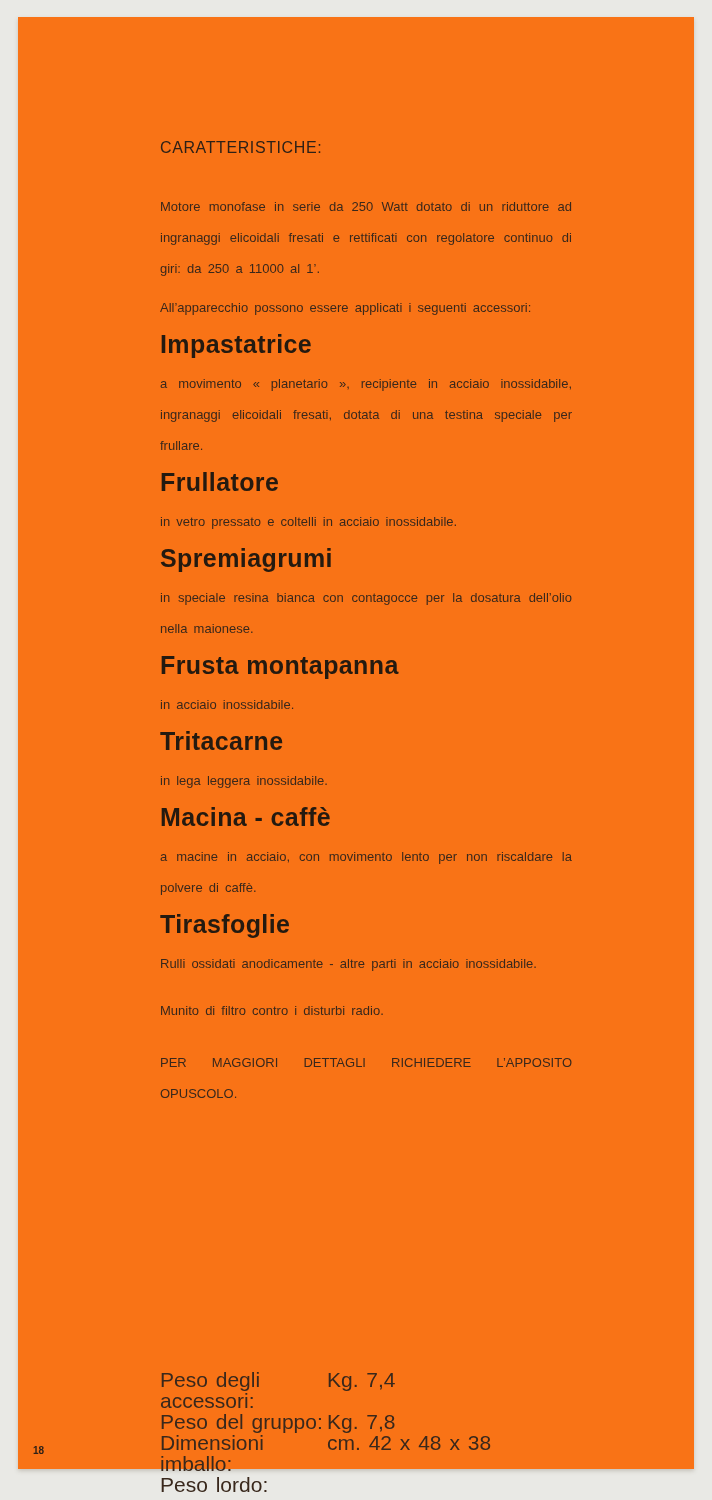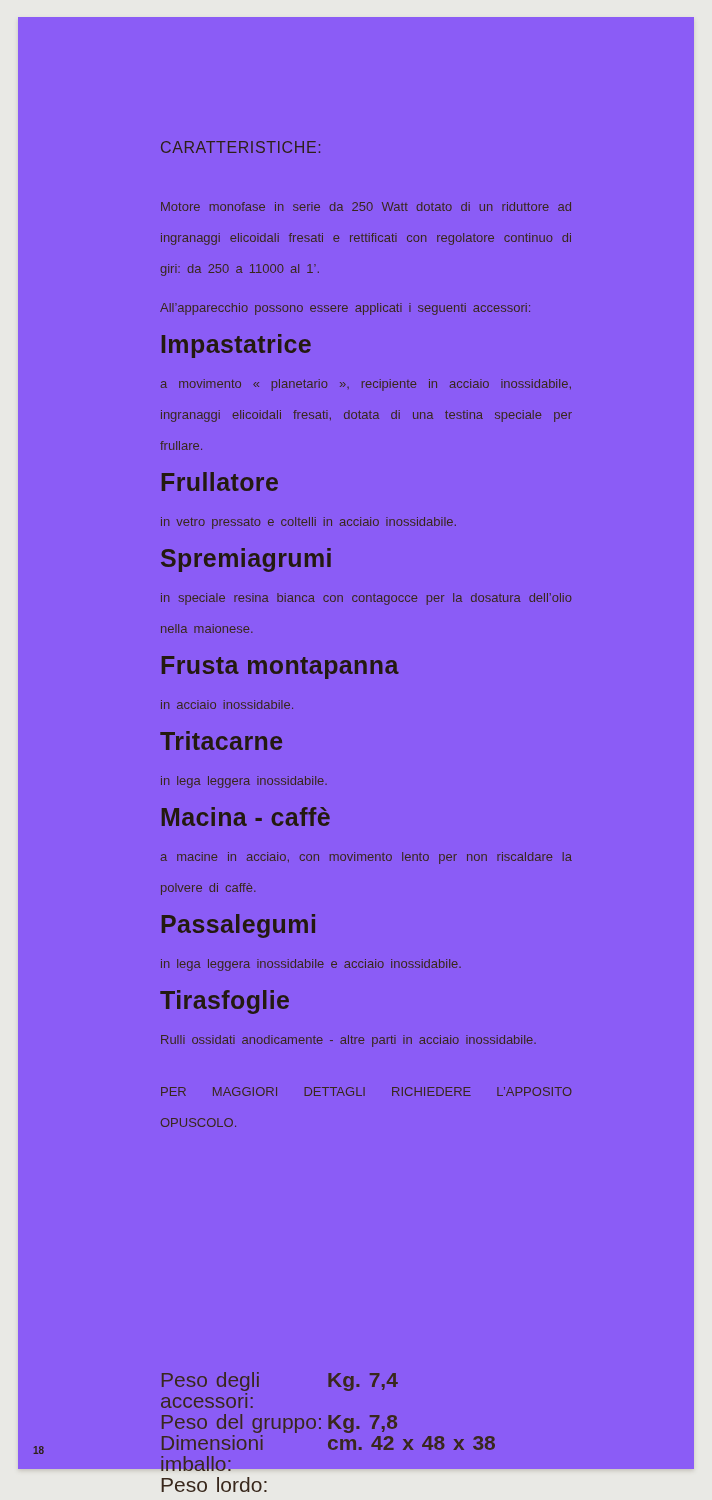--- a/index.html
+++ b/index.html
@@ -13,21 +13,21 @@
     font-family: "Liberation Sans", sans-serif;
     overflow: hidden;
     position: relative;
   }
   .page {
     position: absolute;
     left: 18px;
     top: 17px;
     width: 676px;
     height: 1452px;
-    background: #8b5cf6;
+    background: #f97316;
     box-shadow: 0 2px 4px rgba(90,80,60,0.25);
   }
   .content {
     position: absolute;
     left: 142px;
     top: 122px;
     width: 412px;
     color: #33241a;
   }
   .doc-title {
@@ -70,21 +70,20 @@
     display: flex;
     line-height: 21px;
     word-spacing: 2px;
   }
   .spec-label {
     width: 167px;
     flex: 0 0 167px;
   }
   .spec-value {
     flex: 1;
-    font-weight: bold;
   }
   .page-number {
     position: absolute;
     left: 15px;
     top: 1428px;
     font-size: 10px;
     font-weight: 700;
     color: #2e2117;
   }
 </style>
@@ -124,32 +123,29 @@
   <section class="accessory">
     <h2 class="acc-heading">Tritacarne</h2>
     <p class="body acc-body">in lega leggera inossidabile.</p>
   </section>
 
   <section class="accessory">
     <h2 class="acc-heading">Macina - caffè</h2>
     <p class="body acc-body">a macine in acciaio, con movimento lento per non riscaldare la polvere di caffè.</p>
   </section>
 
-  <section class="accessory">
-    <h2 class="acc-heading">Passalegumi</h2>
-    <p class="body acc-body">in lega leggera inossidabile e acciaio inossidabile.</p>
-  </section>
 
 
   <section class="accessory">
     <h2 class="acc-heading">Tirasfoglie</h2>
     <p class="body acc-body">Rulli ossidati anodicamente - altre parti in acciaio inossidabile.</p>
   </section>
 </div>
 
+    <p class="body closing-1">Munito di filtro contro i disturbi radio.</p>
 
     <p class="body closing-2">PER MAGGIORI DETTAGLI RICHIEDERE L’APPOSITO OPUSCOLO.</p>
 
   </div>
 
   <div class="specs" id="specs">
   <div class="spec-row">
     <span class="spec-label">Peso degli accessori:</span>
     <span class="spec-value">Kg. 7,4</span>
   </div>

